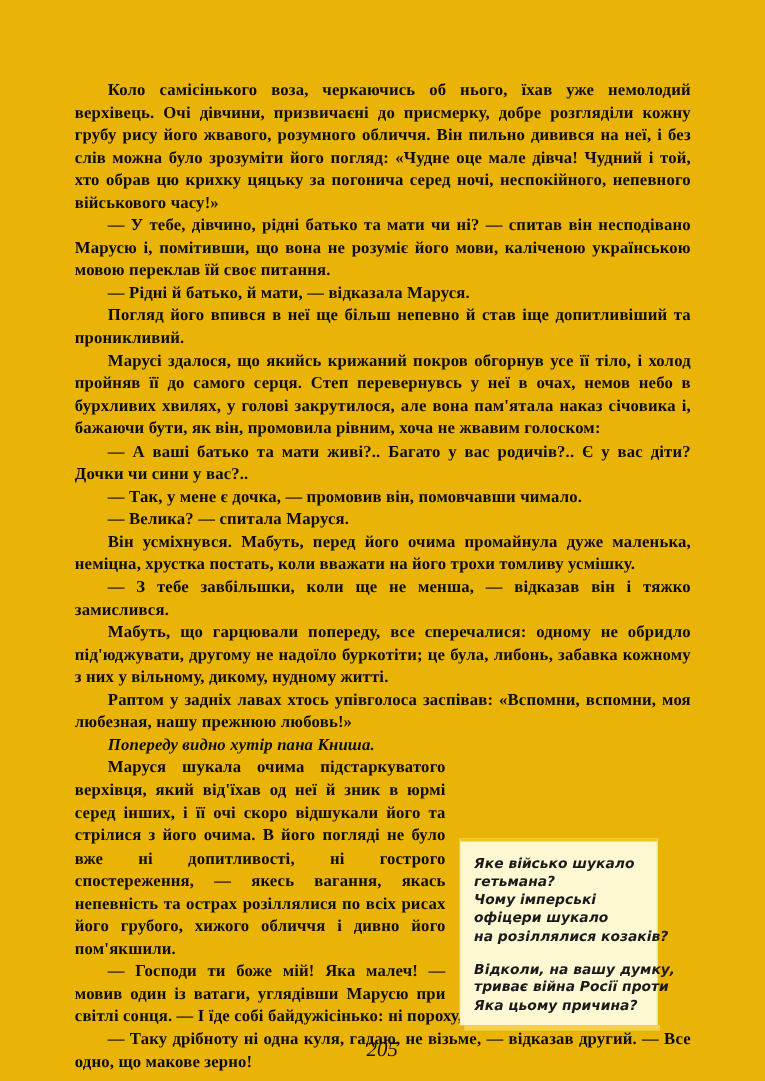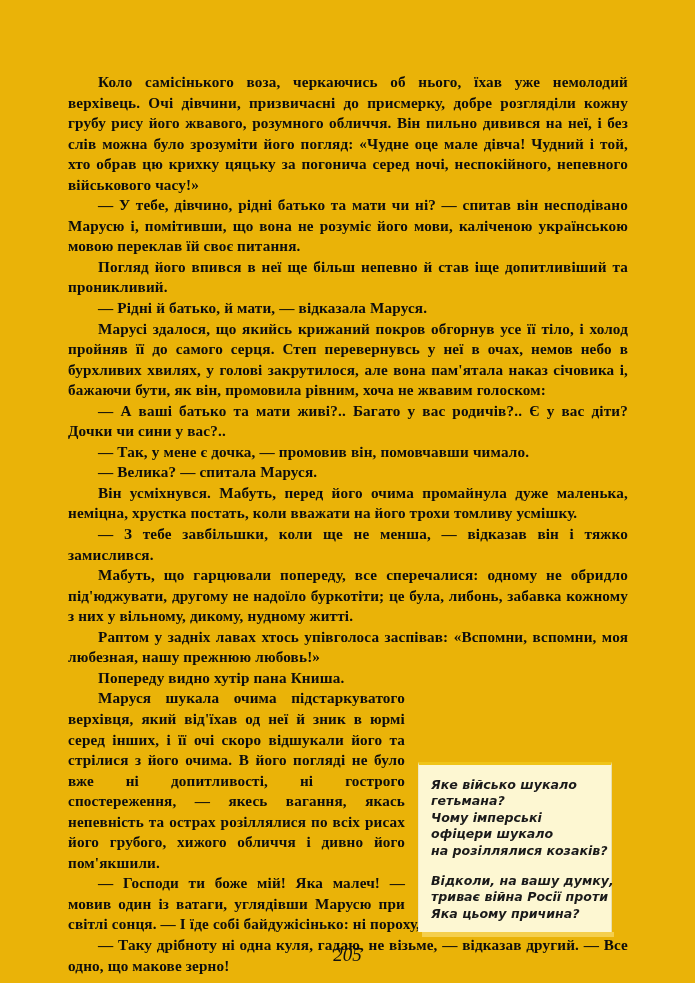--- a/index.html
+++ b/index.html
@@ -45,40 +45,41 @@
     hyphens: manual;
   }
 
   p.dialogue {
     text-indent: 30px;
   }
 
   .section-heading {
     margin: 3px 0 2px 0;
     text-align: center;
+    font-style: italic;
     font-weight: bold;
     font-size: 15.4px;
     line-height: 20.55px;
     text-indent: 0;
   }
 
   
   .callout-float {
     float: right;
     width: 223px;
     height: 200px;
     margin-top: 14px;
     shape-margin: 0;
   }
 
   .callout {
     position: absolute;
     left: 418px;
     top: 762px;
-    width: 194px;
+    width: 180px;
     box-sizing: border-box;
     background: #fdf7d2;
     border-top: 3px solid #f0c419;
     border-right: 1px solid #e8e0ae;
     border-left: 1px solid #efe9c5;
     padding: 12px 10px 10px 12px;
     font-family: "DejaVu Sans", "Liberation Sans", sans-serif;
     font-style: italic;
     font-weight: 600;
     font-size: 12.6px;
@@ -121,22 +122,22 @@
 </style>
 </head>
 <body>
 
 <div class="page">
 
   <div class="text-column">
 
     <p class="body-par">Коло самісінького воза, черкаючись об нього, їхав уже немолодий верхівець. Очі дівчини, призвичаєні до присмерку, добре розгляділи кожну грубу рису його жвавого, розумного обличчя. Він пильно дивився на неї, і без слів можна було зрозуміти його погляд: «Чудне оце мале дівча! Чудний і той, хто обрав цю крихку цяцьку за погонича серед ночі, неспокійного, непевного військового часу!»</p>
     <p class="body-par dialogue">— У тебе, дівчино, рідні батько та мати чи ні? — спитав він несподівано Марусю і, помітивши, що вона не розуміє його мови, каліченою українською мовою переклав їй своє питання.</p>
+    <p class="body-par dialogue">— Рідні й батько, й мати, — відказала Маруся.</p>
     <p class="body-par">Погляд його впився в неї ще більш непевно й став іще допитливіший та проникливий.</p>
-    <p class="body-par dialogue">— Рідні й батько, й мати, — відказала Маруся.</p>
     <p class="body-par">Марусі здалося, що якийсь крижаний покров обгорнув усе її тіло, і холод пройняв її до самого серця. Степ перевернувсь у неї в очах, немов небо в бурхливих хвилях, у голові закрутилося, але вона пам'ятала наказ січовика і, бажаючи бути, як він, промовила рівним, хоча не жвавим голоском:</p>
     <p class="body-par dialogue">— А ваші батько та мати живі?.. Багато у вас родичів?.. Є у вас діти? Дочки чи сини у вас?..</p>
     <p class="body-par dialogue">— Так, у мене є дочка, — промовив він, помовчавши чимало.</p>
     <p class="body-par dialogue">— Велика? — спитала Маруся.</p>
     <p class="body-par">Він усміхнувся. Мабуть, перед його очима промайнула дуже маленька, неміцна, хрустка постать, коли вважати на його трохи томливу усмішку.</p>
     <p class="body-par dialogue">— З тебе завбільшки, коли ще не менша, — відказав він і тяжко замислився.</p>
     <p class="body-par">Мабуть, що гарцювали попереду, все сперечалися: одному не обридло під'юджувати, другому не надоїло буркотіти; це була, либонь, забавка кожному з них у вільному, дикому, нудному житті.</p>
     <p class="body-par">Раптом у задніх лавах хтось упівголоса заспівав: «Вспомни, вспомни, моя любезная, нашу прежнюю любовь!»</p>
 
     <p class="body-par section-heading">Попереду видно хутір пана Книша.</p>

